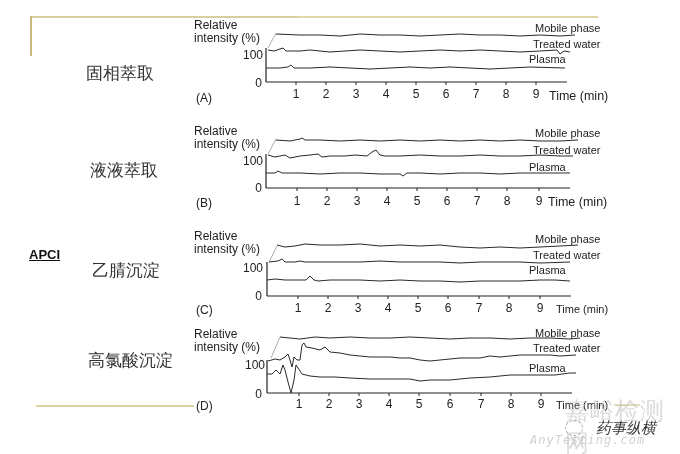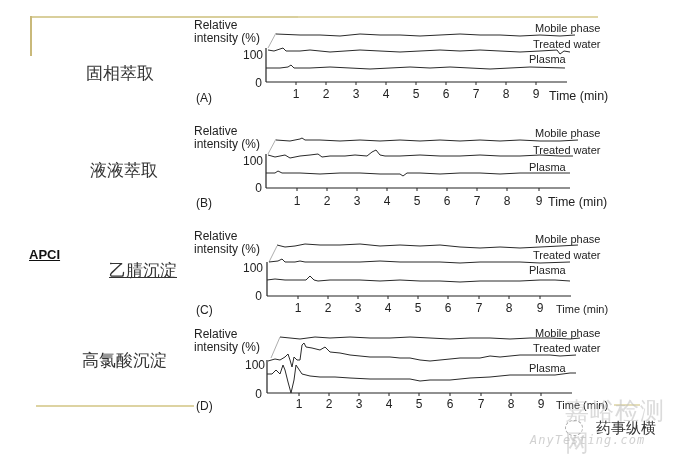--- a/index.html
+++ b/index.html
@@ -6,36 +6,36 @@
   body { width:680px; height:454px; position:relative; overflow:hidden;
          font-family:"Liberation Sans", sans-serif; color:#222; }
   .gold-top { position:absolute; left:30px; top:16px; width:268px; height:0; border-top:2px solid #d9cf9c; }
   .gold-top-r { position:absolute; left:298px; top:16px; width:300px; height:0; border-top:2px solid #e0d6a6; }
   .gold-left { position:absolute; left:30px; top:16px; width:0; height:40px; border-left:2px solid #c9b97a; }
   .gold-bottom { position:absolute; left:36px; top:405px; width:158px; height:0; border-top:2px solid #ddd3a2; }
   .method { position:absolute; font-family:"DejaVu Serif", serif; font-size:17px; color:#333; }
   .apci { position:absolute; left:29px; top:203px; font-size:13px; font-weight:bold; text-decoration:underline; color:#111;margin-top:44px; }
   svg.chart { position:absolute; left:0; top:0; }
   .wm1 { position:absolute; left:565px; top:395px; font-size:24px; color:rgba(190,190,190,0.55); font-family:"DejaVu Sans", sans-serif; letter-spacing:1px; }
-  .wm2 { position:absolute; left:596px; top:419px; font-size:15px; color:#333; font-family:"DejaVu Sans", sans-serif; }
+  .wm2 { position:absolute; left:596px; top:419px; font-size:15px; color:#333; font-family:"DejaVu Sans", sans-serif;font-style:italic; }
   .wm3 { position:absolute; left:530px; top:433px; font-size:12px; font-style:italic; color:rgba(190,190,190,0.7); font-family:"DejaVu Sans Mono", monospace; letter-spacing:1px; }
   .wm-icon { position:absolute; left:565px; top:420px; width:16px; height:14px; border:1px dashed #aaa; border-radius:50%; }
 </style>
 </head>
 <body>
 
 <div class="gold-top"></div>
 <div class="gold-top-r"></div>
 <div class="gold-left"></div>
 <div class="gold-bottom"></div>
 
 <div class="method" style="left:86px; top:62px;">固相萃取</div>
 <div class="method" style="left:90px; top:159px;">液液萃取</div>
-<div class="method" style="left:109px; top:259px;text-decoration:underline;">乙腈沉淀</div>
-<div class="method" style="left:82px; top:349px;">高氯酸沉淀</div>
+<div class="method" style="left:92px; top:259px;">乙腈沉淀</div>
+<div class="method" style="left:88px; top:349px;">高氯酸沉淀</div>
 
 <div class="apci">APCI</div>
 
 <svg class="chart" width="680" height="454" viewBox="0 0 680 454" font-family="Liberation Sans, sans-serif" fill="none">
 
   <g>
     <text x="194" y="29" font-size="12" fill="#222">Relative</text>
     <text x="194" y="42" font-size="12" fill="#222">intensity (%)</text>
     <text x="263" y="59" font-size="12" fill="#222" text-anchor="end">100</text>
     <text x="262" y="87" font-size="12" fill="#222" text-anchor="end">0</text>

